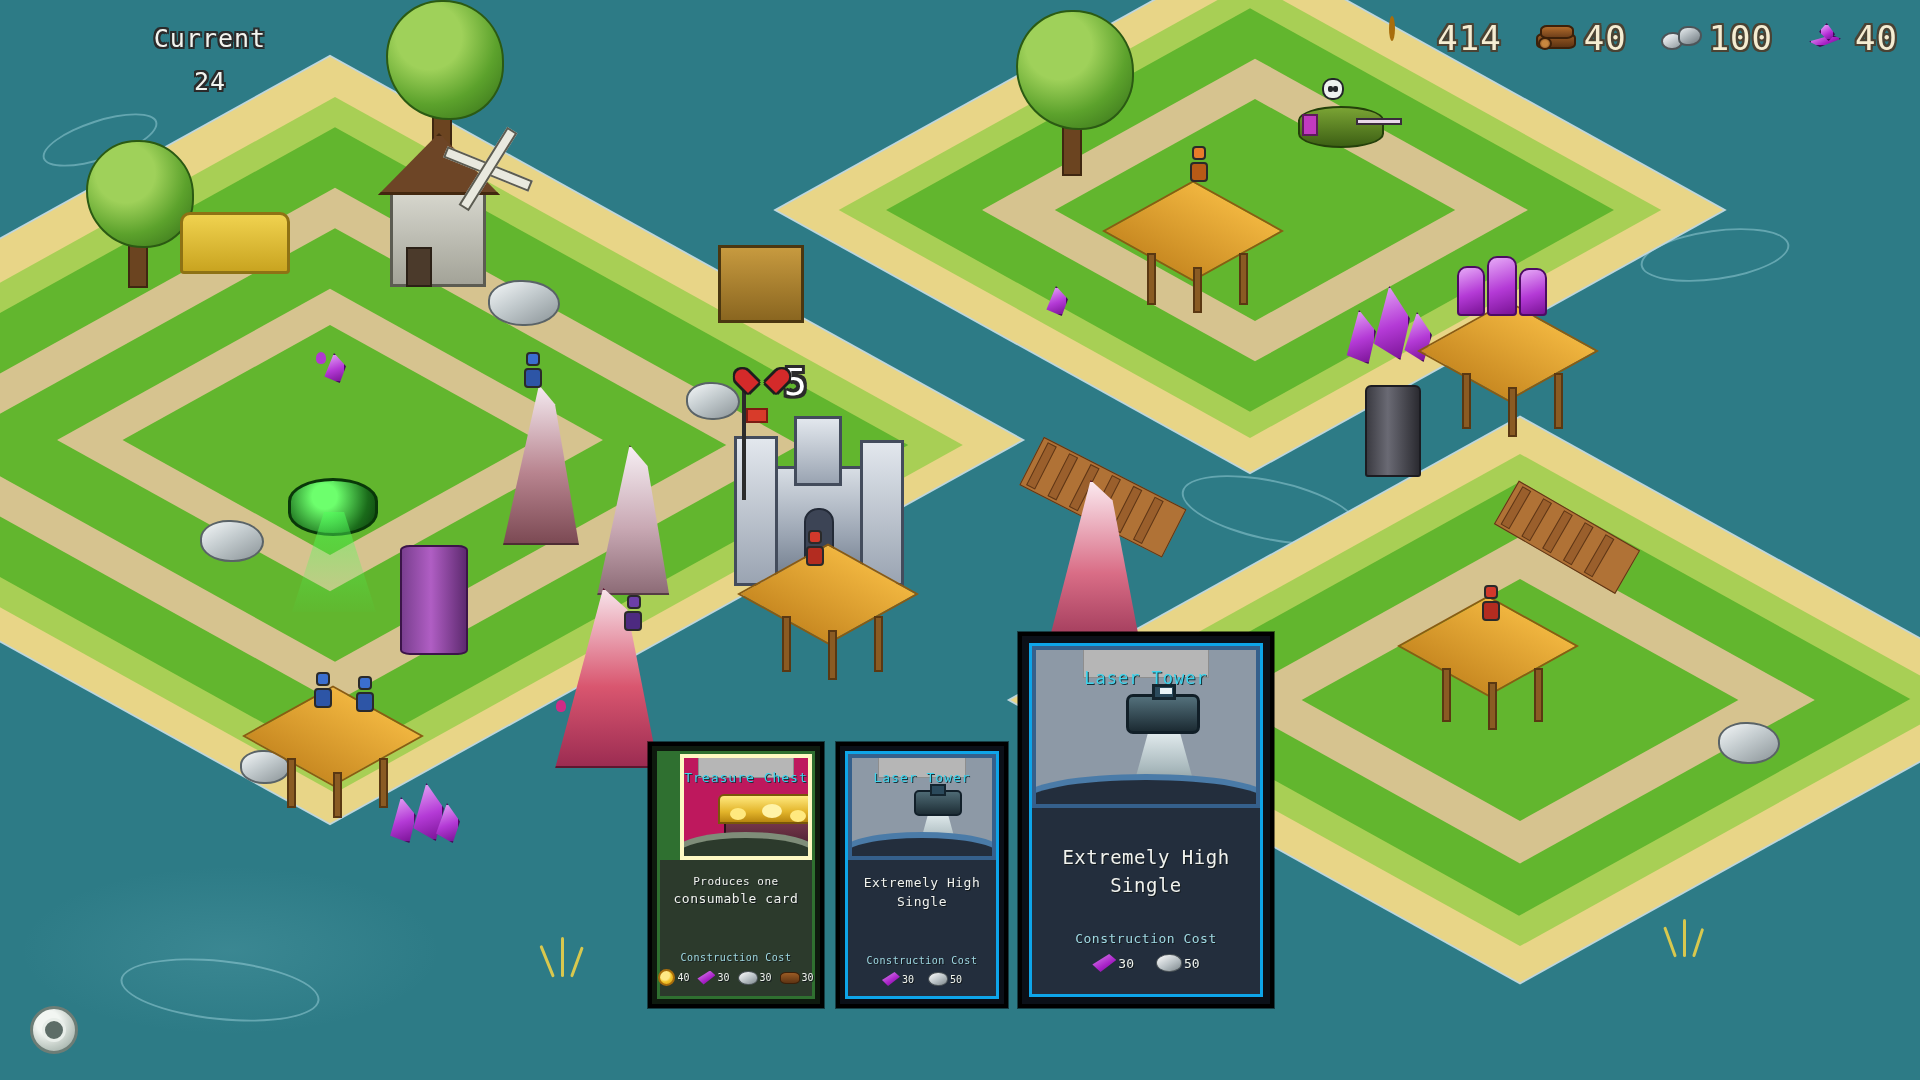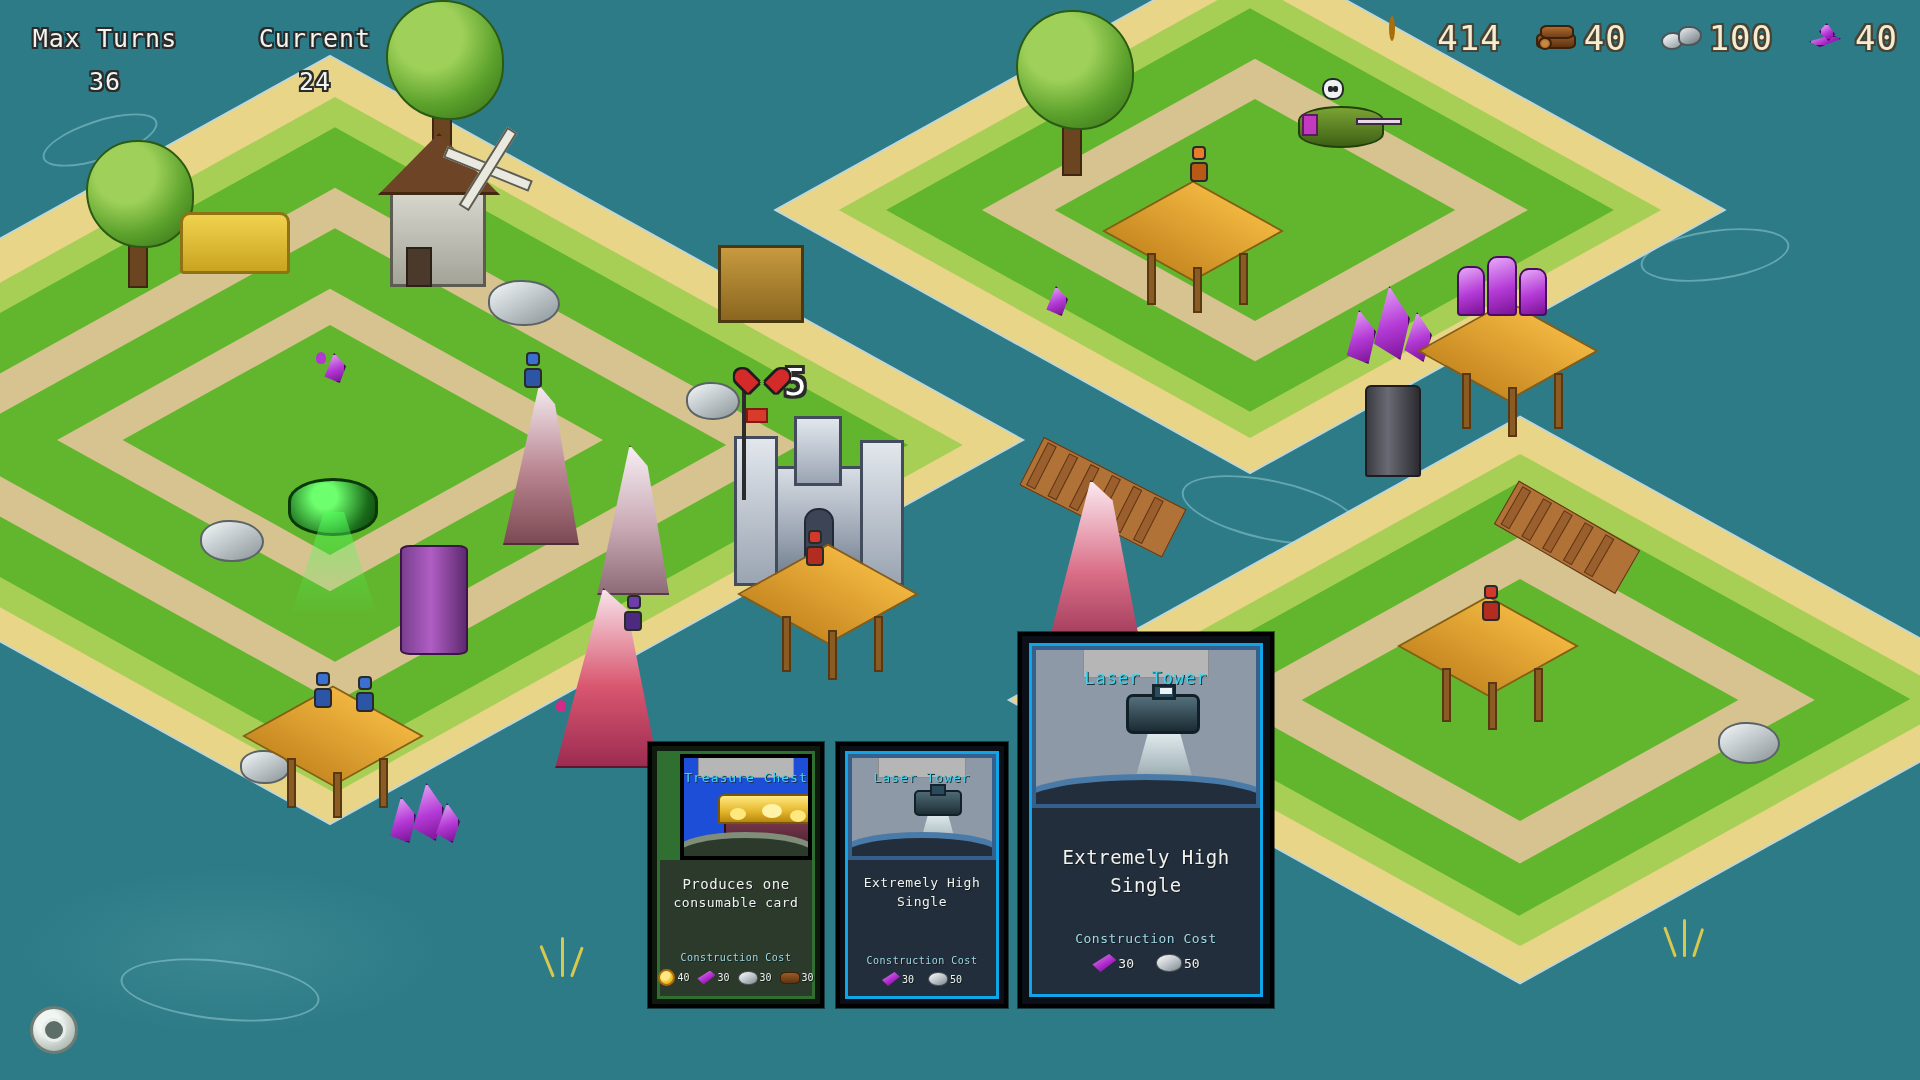--- a/index.html
+++ b/index.html
@@ -194,21 +194,21 @@
   .card-costs {
     display:flex; align-items:center; justify-content:center;
     gap:8px; flex-wrap:nowrap;
   }
   .cost-item { display:flex; align-items:center; gap:2px; }
   .cost-num { color:#eef2ec; text-shadow:1px 1px 0 #141a1d; }
 
   
   .card.theme-green { background:#0e1a0e; }
   .card.theme-green .card-inner { background:#2f7030; }
-  .card.theme-green .card-art   { background:#1d4ed8; border:4px solid #000000;margin-left:20px; }
+  .card.theme-green .card-art   { background:#be185d; border:4px solid #fef9c3;margin-left:20px; }
   .card.theme-green .card-desc  { background:#2c3a2c; }
   
   .card.theme-blue  { background:#0b1018; }
   .card.theme-blue .card-inner  { background:#0ea5e9; }
   .card.theme-blue .card-art    { background:#8d99a6; border:4px solid #35608c; }
   .card.theme-blue .card-desc   { background:#232e3d; }
 
   .card-art-curve {
     position:absolute; left:-6%; right:-6%; bottom:-16px; height:34px;
     border-radius:50% 50% 0 0;
@@ -560,24 +560,20 @@
   </div>
   <div class="grass-tuft" style="left:1670px;top:915px;width:30px;height:42px;">
     <i style="left:4px;bottom:0;height:32px;transform:rotate(-20deg);"></i>
     <i style="left:13px;bottom:0;height:38px;"></i>
     <i style="left:22px;bottom:0;height:30px;transform:rotate(18deg);"></i>
   </div>
   <div class="flower" style="left:556px;top:700px;background:#d02b86;"></div>
   <div class="flower" style="left:316px;top:352px;background:#b03ad0;"></div>
 
   <div class="hud-turns">
-    <div class="turn-block">
-      <div class="turn-label">Max Turns</div>
-      <div class="turn-value">36</div>
-    </div>
     <div class="turn-block">
       <div class="turn-label">Current</div>
       <div class="turn-value">24</div>
     </div>
   </div>
 
   <div class="hud-resources">
     <div class="res">
       <span class="res-icon"><span class="ico-gold"></span></span>
       <span class="res-num">414</span>
@@ -634,21 +630,21 @@
                         background:linear-gradient(180deg,#7d3a4e,#4a2030);border:2px solid #2a0f1b;"></div>
             <div style="position:absolute;left:0;top:0;width:106px;height:30px;border-radius:6px 6px 0 0;
                         background:linear-gradient(180deg,#ffe97f,#e3b52b 60%,#b8860f);border:2px solid #7a5708;"></div>
             <div style="position:absolute;left:12px;top:14px;width:16px;height:12px;background:#ffe97f;border-radius:50%;"></div>
             <div style="position:absolute;left:44px;top:10px;width:20px;height:14px;background:#fff3a8;border-radius:50%;"></div>
             <div style="position:absolute;left:72px;top:16px;width:16px;height:12px;background:#ffe97f;border-radius:50%;"></div>
           </div>
           <div class="card-art-curve"></div>
         </div>
         <div class="card-desc">
-          <div class="card-desc-line" style="font-size:14px;">Produces one</div>
+          <div class="card-desc-line" style="font-size:11px;">Produces one</div>
           <div class="card-desc-line" style="font-size:13px;">consumable card</div>
           <div class="card-cost-label" style="font-size:10px; margin-top:auto; margin-bottom:6px;">Construction Cost</div>
           <div class="card-costs" style="margin-bottom:10px;">
             <span class="cost-item">
               <span style="display:inline-block;width:17px;height:17px;border-radius:50%;
                 background:radial-gradient(circle at 38% 34%,#ffe985 0 38%,#f3c62c 55%,#d79a14 100%);
                 border:2px solid #a86d0c;"></span>
               <span class="cost-num" style="font-size:10px;">40</span>
             </span>
             <span class="cost-item">

